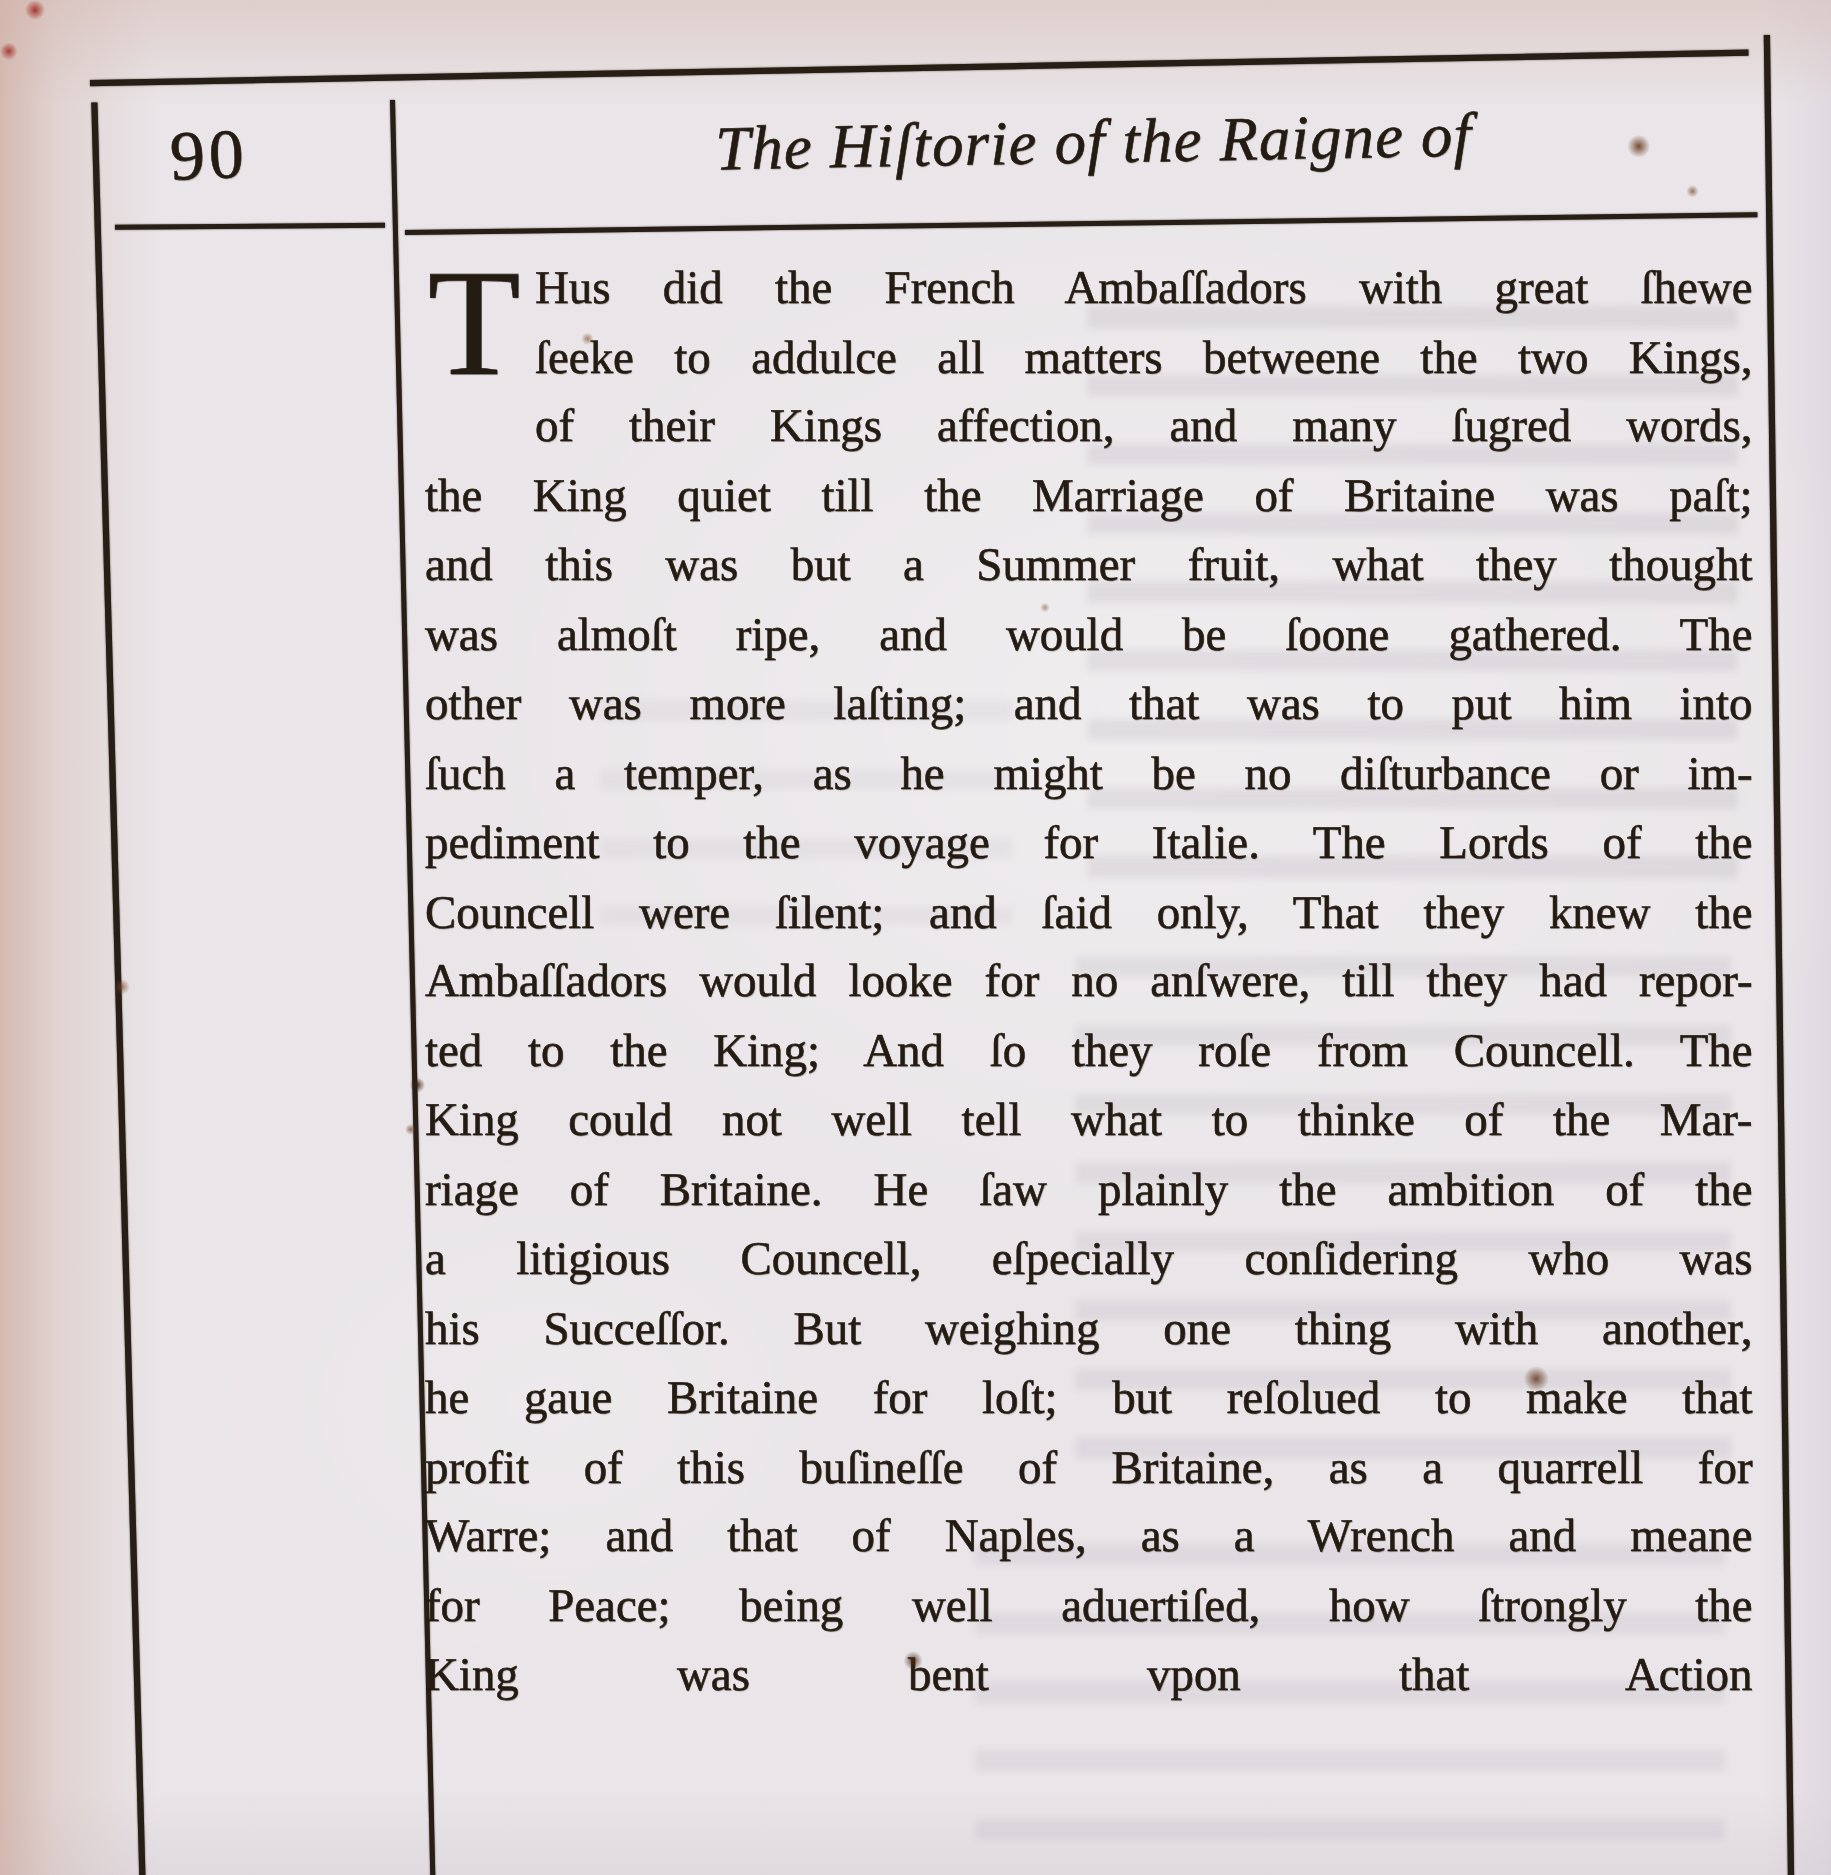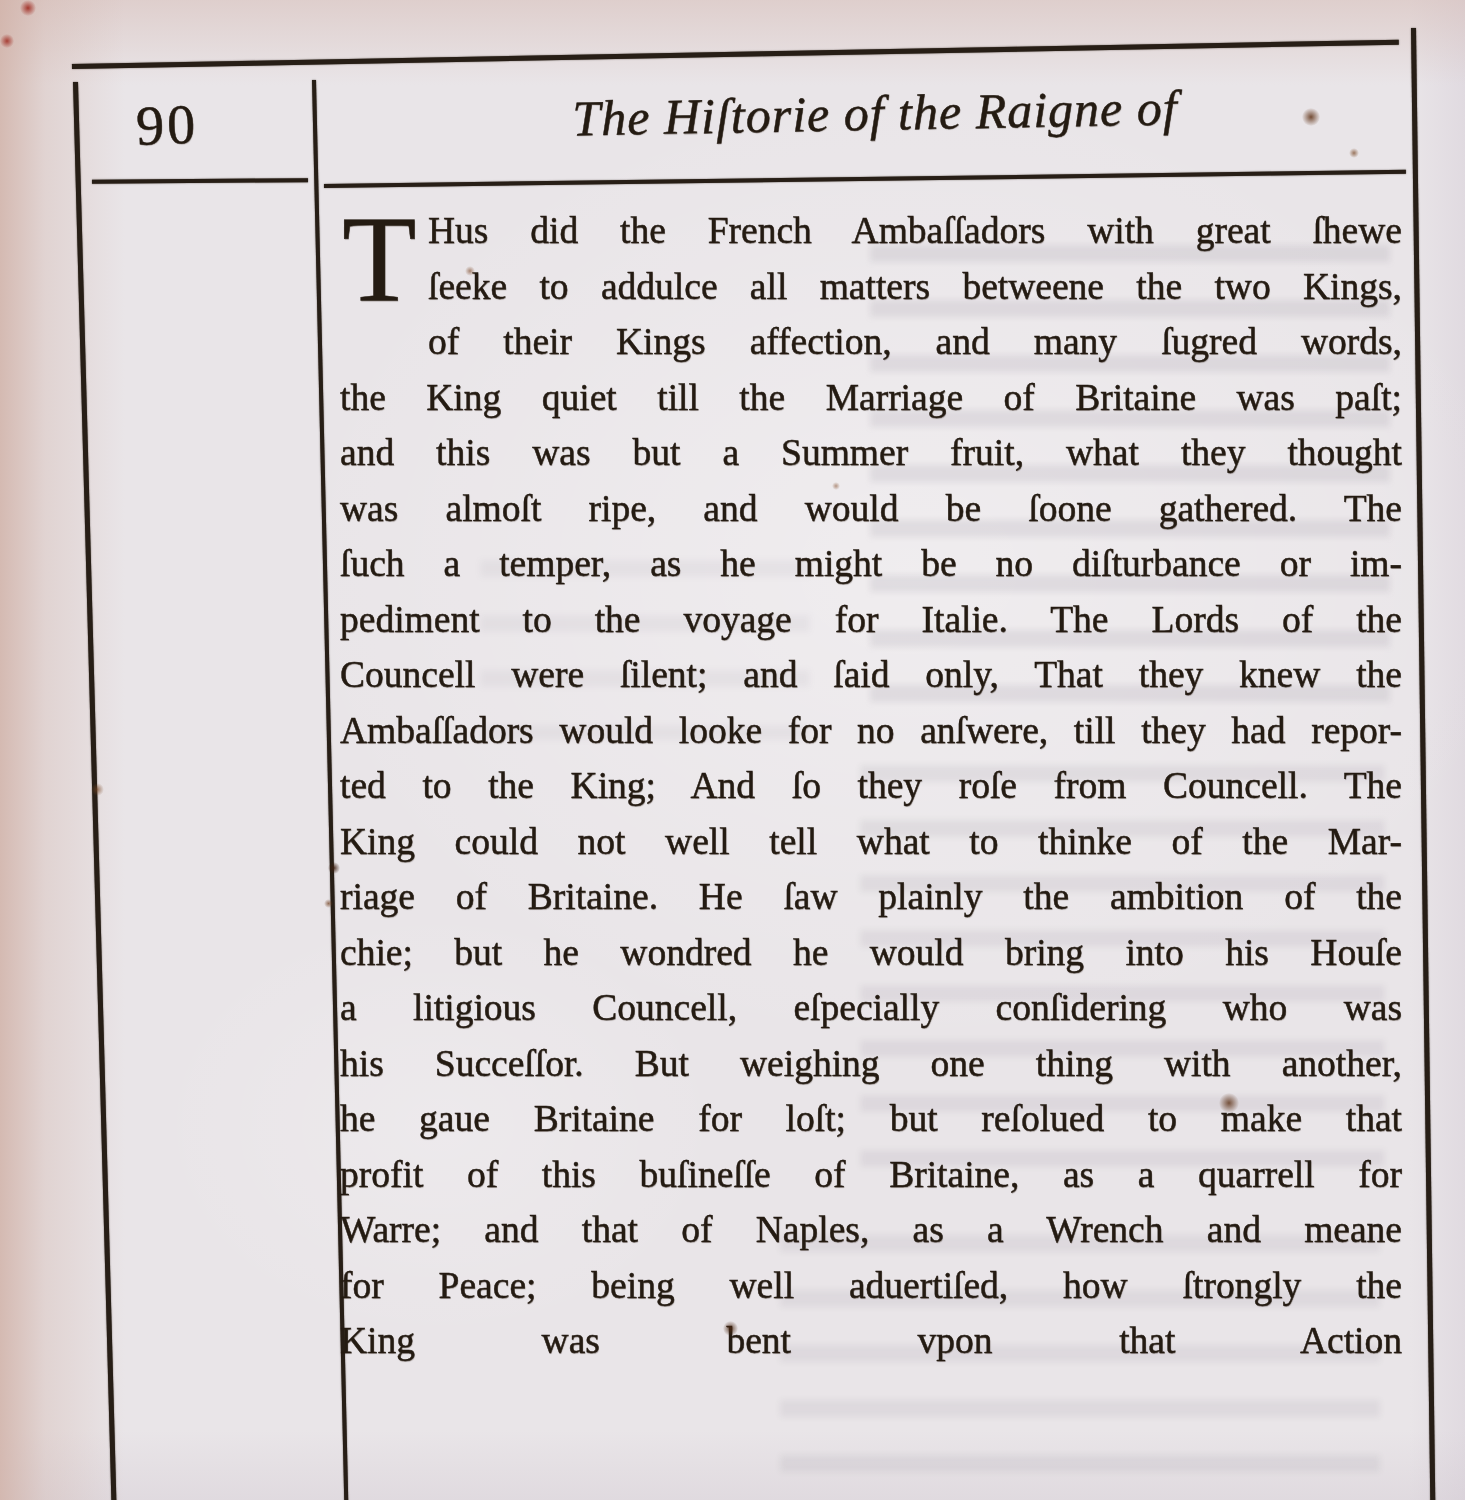--- a/index.html
+++ b/index.html
@@ -79,28 +79,28 @@
 
   <div class="body-text ink">
     <div class="drop-cap">T</div>
     <div>
         <div class="line"><span>Hus did the </span><span class="it">French Ambaſſadors</span><span> with great ſhewe</span></div>
         <div class="line"><span>ſeeke to addulce all matters betweene the two Kings,</span></div>
         <div class="line"><span>of their Kings affection, and many ſugred words,</span></div>
         <div class="line"><span>the King quiet till the Marriage of </span><span class="it">Britaine</span><span> was paſt;</span></div>
         <div class="line"><span>and this was but a </span><span class="it">Summer fruit</span><span>, what they thought</span></div>
         <div class="line"><span>was almoſt ripe, and would be ſoone gathered.  The</span></div>
+        <div class="line"><span>other was more laſting; and that was to put him into</span></div>
         <div class="line"><span>ſuch a temper, as he might be no diſturbance or im-</span></div>
         <div class="line"><span>pediment to the voyage for </span><span class="it">Italie</span><span>.  The </span><span class="it">Lords</span><span> of the</span></div>
         <div class="line"><span class="it">Councell</span><span> were ſilent; and ſaid only, </span><span class="it">That they knew the</span></div>
         <div class="line"><span class="it">Ambaſſadors would looke for no anſwere, till they had repor-</span></div>
         <div class="line"><span class="it">ted to the King</span><span>;  And ſo they roſe from </span><span class="it">Councell</span><span>.  The</span></div>
         <div class="line"><span>King could not well tell what to thinke of the Mar-</span></div>
         <div class="line"><span>riage of </span><span class="it">Britaine</span><span>.  He ſaw plainly the ambition of the</span></div>
-        <div class="line"><span class="it">chie</span><span>; but he wondred he would bring into his </span><span class="it">Houſe</span></div>
         <div class="line"><span>a litigious Councell, eſpecially conſidering who was</span></div>
         <div class="line"><span>his Succeſſor.  But weighing one thing with another,</span></div>
         <div class="line"><span>he gaue </span><span class="it">Britaine</span><span> for loſt;  but reſolued to make that</span></div>
         <div class="line"><span>profit of this buſineſſe of </span><span class="it">Britaine</span><span>, as a quarrell for</span></div>
         <div class="line"><span>Warre; and that of </span><span class="it">Naples</span><span>, as a </span><span class="it">Wrench</span><span> and meane</span></div>
         <div class="line"><span>for Peace; being well aduertiſed, how ſtrongly the</span></div>
         <div class="line"><span>King was bent vpon that Action</span></div>
       </div>
   </div>
 

